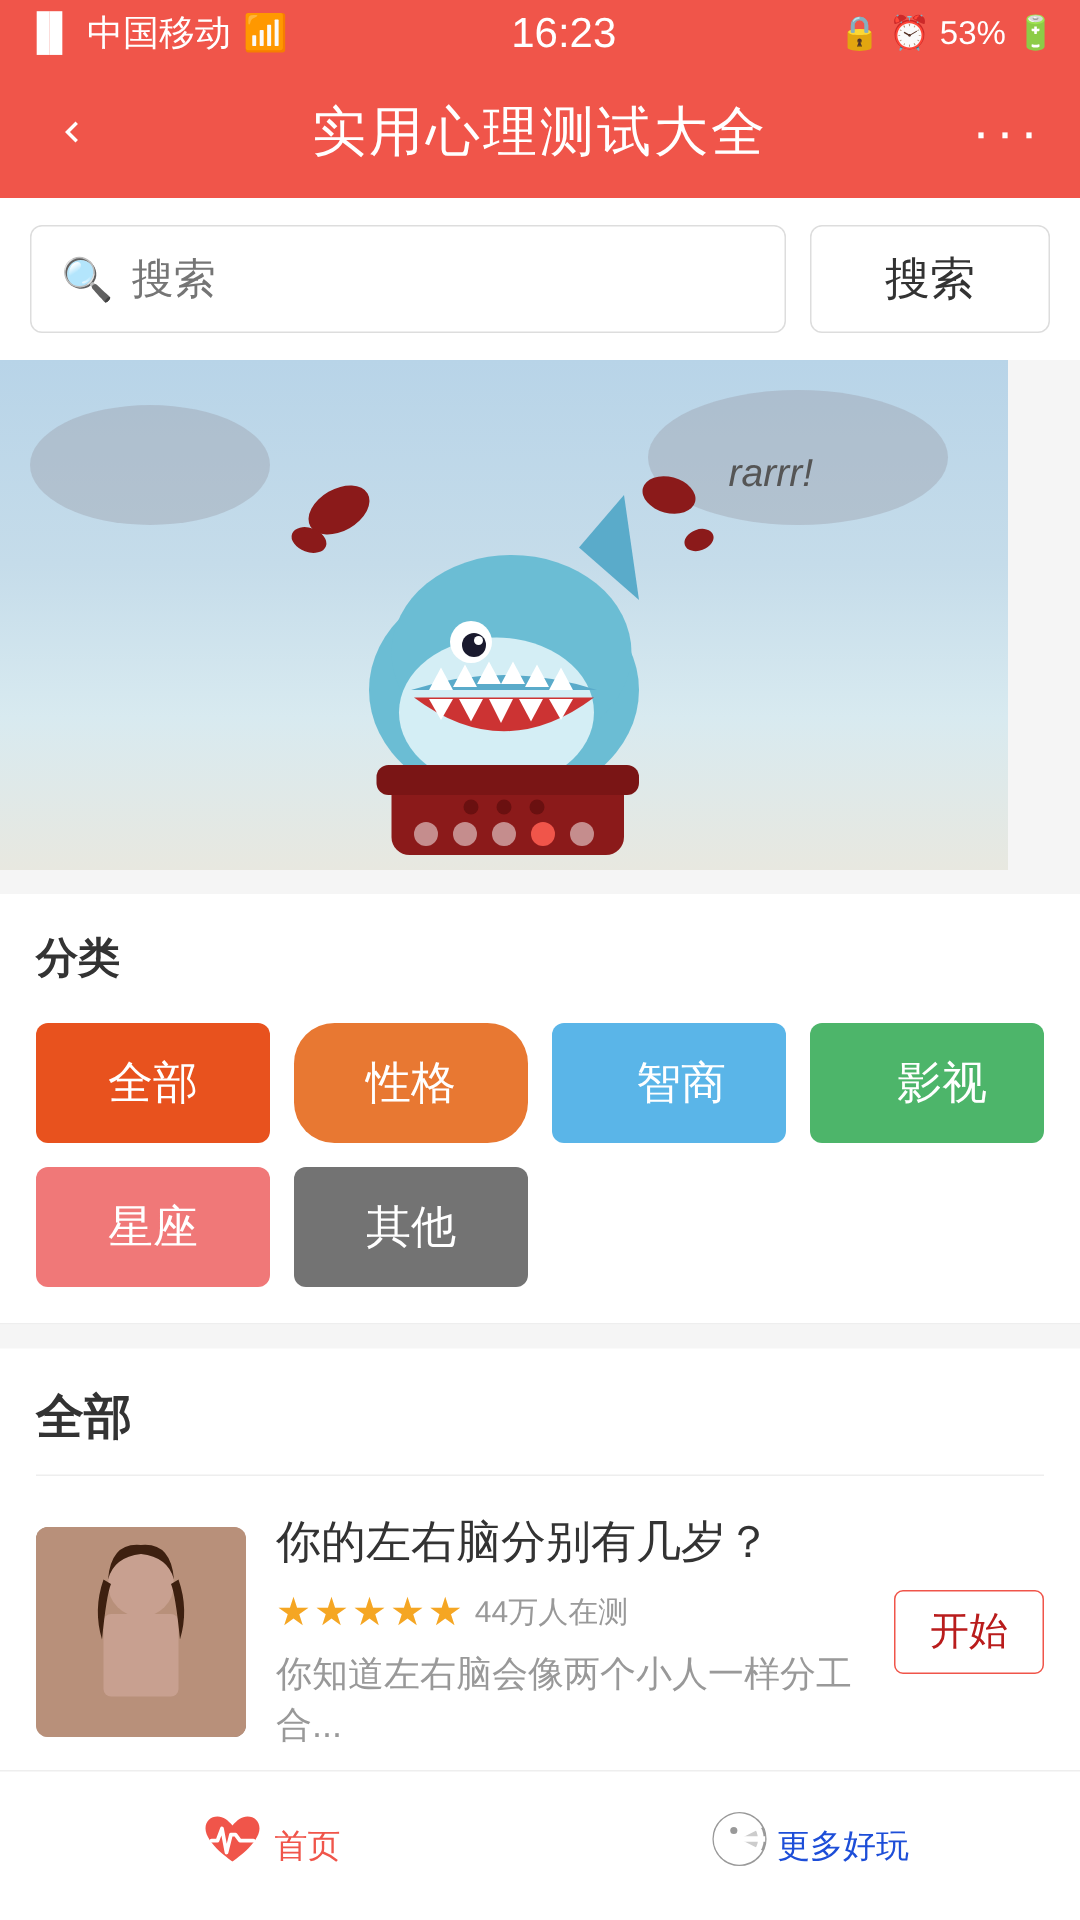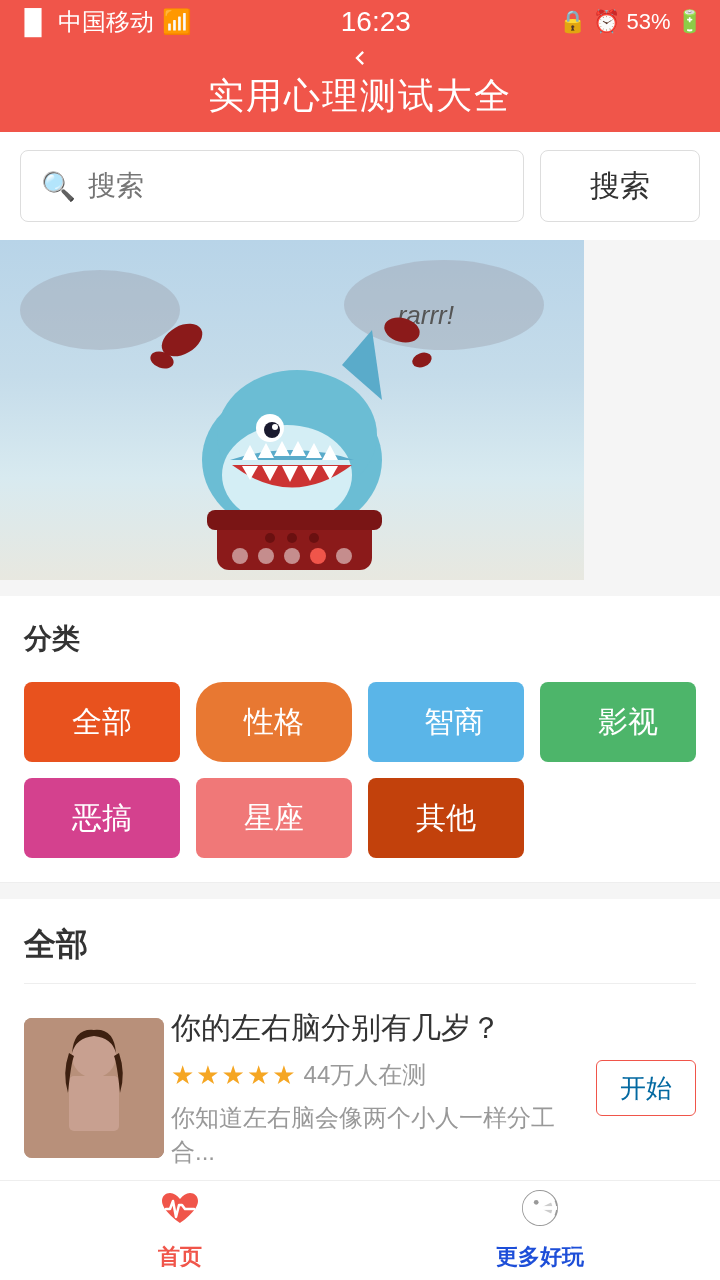--- a/index.html
+++ b/index.html
@@ -30,21 +30,20 @@
 
     
     .nav-bar {
       width: 720px;
       height: 88px;
       background: #f0554a;
       display: flex;
       align-items: center;
       justify-content: space-between;
       padding: 0 24px;
-      flex-direction: column;
     }
     .nav-back {
       width: 48px;
       height: 48px;
       display: flex;
       align-items: center;
       justify-content: center;
       cursor: pointer;
     }
     .nav-back svg { width: 28px; height: 28px; fill: white; }
@@ -98,21 +97,21 @@
       font-size: 30px;
       color: #333;
       cursor: pointer;
       display: flex;
       align-items: center;
       justify-content: center;
     }
 
     
     .banner {
-      width: 584px;
+      width: 672px;
       height: 340px;
       background: linear-gradient(180deg, #b8d4e8 0%, #c5dcea 40%, #d8eaf0 70%, #e8e8e0 100%);
       position: relative;
       overflow: hidden;
       display: flex;
       align-items: flex-end;
       justify-content: center;
     }
     .banner-shark {
       width: 340px;
@@ -203,21 +202,21 @@
       font-weight: 600;
       margin-bottom: 0;
       padding-bottom: 16px;
       border-bottom: 1px solid #eee;
     }
 
     
     .list-item {
       display: flex;
       padding: 24px 0;
-      gap: 7px;
+      gap: 20px;
       border-bottom: 1px solid #f0f0f0;
       align-items: center;
     }
     .list-thumb {
       width: 140px;
       height: 140px;
       border-radius: 8px;
       overflow: hidden;
       flex-shrink: 0;
       background: #ddd;
@@ -229,35 +228,35 @@
       font-weight: 500;
       margin-bottom: 10px;
     }
     .list-stars {
       display: flex;
       align-items: center;
       gap: 6px;
       margin-bottom: 10px;
     }
     .stars { color: #f5a623; font-size: 26px; letter-spacing: 2px; }
-    .list-count { font-size: 24px; color: #999; }
+    .list-count { font-size: 20px; color: #999; }
     .list-desc { font-size: 24px; color: #999; line-height: 1.4; }
     .list-action {
       flex-shrink: 0;
       display: flex;
       align-items: center;
       justify-content: center;
     }
     .start-btn {
       width: 100px;
       height: 56px;
       border: 1.5px solid #f0554a;
       border-radius: 6px;
       background: white;
-      color: #0369a1;
+      color: #b91c1c;
       font-size: 26px;
       cursor: pointer;
       display: flex;
       align-items: center;
       justify-content: center;
     }
 
     
     .thumb-1 {
       background: linear-gradient(135deg, #a0826d 0%, #c8a89a 50%, #8b6355 100%);
@@ -278,26 +277,25 @@
       width: 720px;
       height: 100px;
       background: white;
       border-top: 1px solid #eee;
       display: flex;
       align-items: center;
     }
     .bottom-nav-item {
       flex: 1;
       display: flex;
-      flex-direction: column;
+      flex-direction: row;
       align-items: center;
       justify-content: center;
       gap: 6px;
       cursor: pointer;
-      font-weight: bold;
     }
     .bottom-nav-icon { font-size: 36px; }
     .bottom-nav-label { font-size: 22px; }
     .bottom-nav-item.active .bottom-nav-label { color: #f0554a; }
     .bottom-nav-item.active .bottom-nav-icon { color: #f0554a; }
     .bottom-nav-item:not(.active) .bottom-nav-label { color: #1d4ed8; }
     .bottom-nav-item:not(.active) .bottom-nav-icon { color: #999; }
 
     
     .heart-icon {
@@ -411,23 +409,22 @@
 
   <div class="section">
     <div class="section-title">分类</div>
     <div class="category-grid">
 
       <button class="category-btn" style="background:#e8521e;">全部</button>
       <button class="category-btn" style="background:#e87832;border-radius:27px;">性格</button>
       <button class="category-btn" style="background:#5ab5e8;padding-left:16px;">智商</button>
 
       <button class="category-btn" style="background:#4db56a;padding-left:20px;">影视</button>
-      <button class="category-btn" style="background:#d4418e;">恶搞</button>
       <button class="category-btn" style="background:#f07878;">星座</button>
-      <button class="category-btn" style="background:#c2410c;">其他</button>
+      <button class="category-btn" style="background:#737373;">其他</button>
     </div>
     <div class="divider"></div>
   </div>
 
   <div class="list-section">
     <div class="list-title">全部</div>
 
     <div class="list-item">
       <div class="list-thumb">
         <div class="thumb-1">

